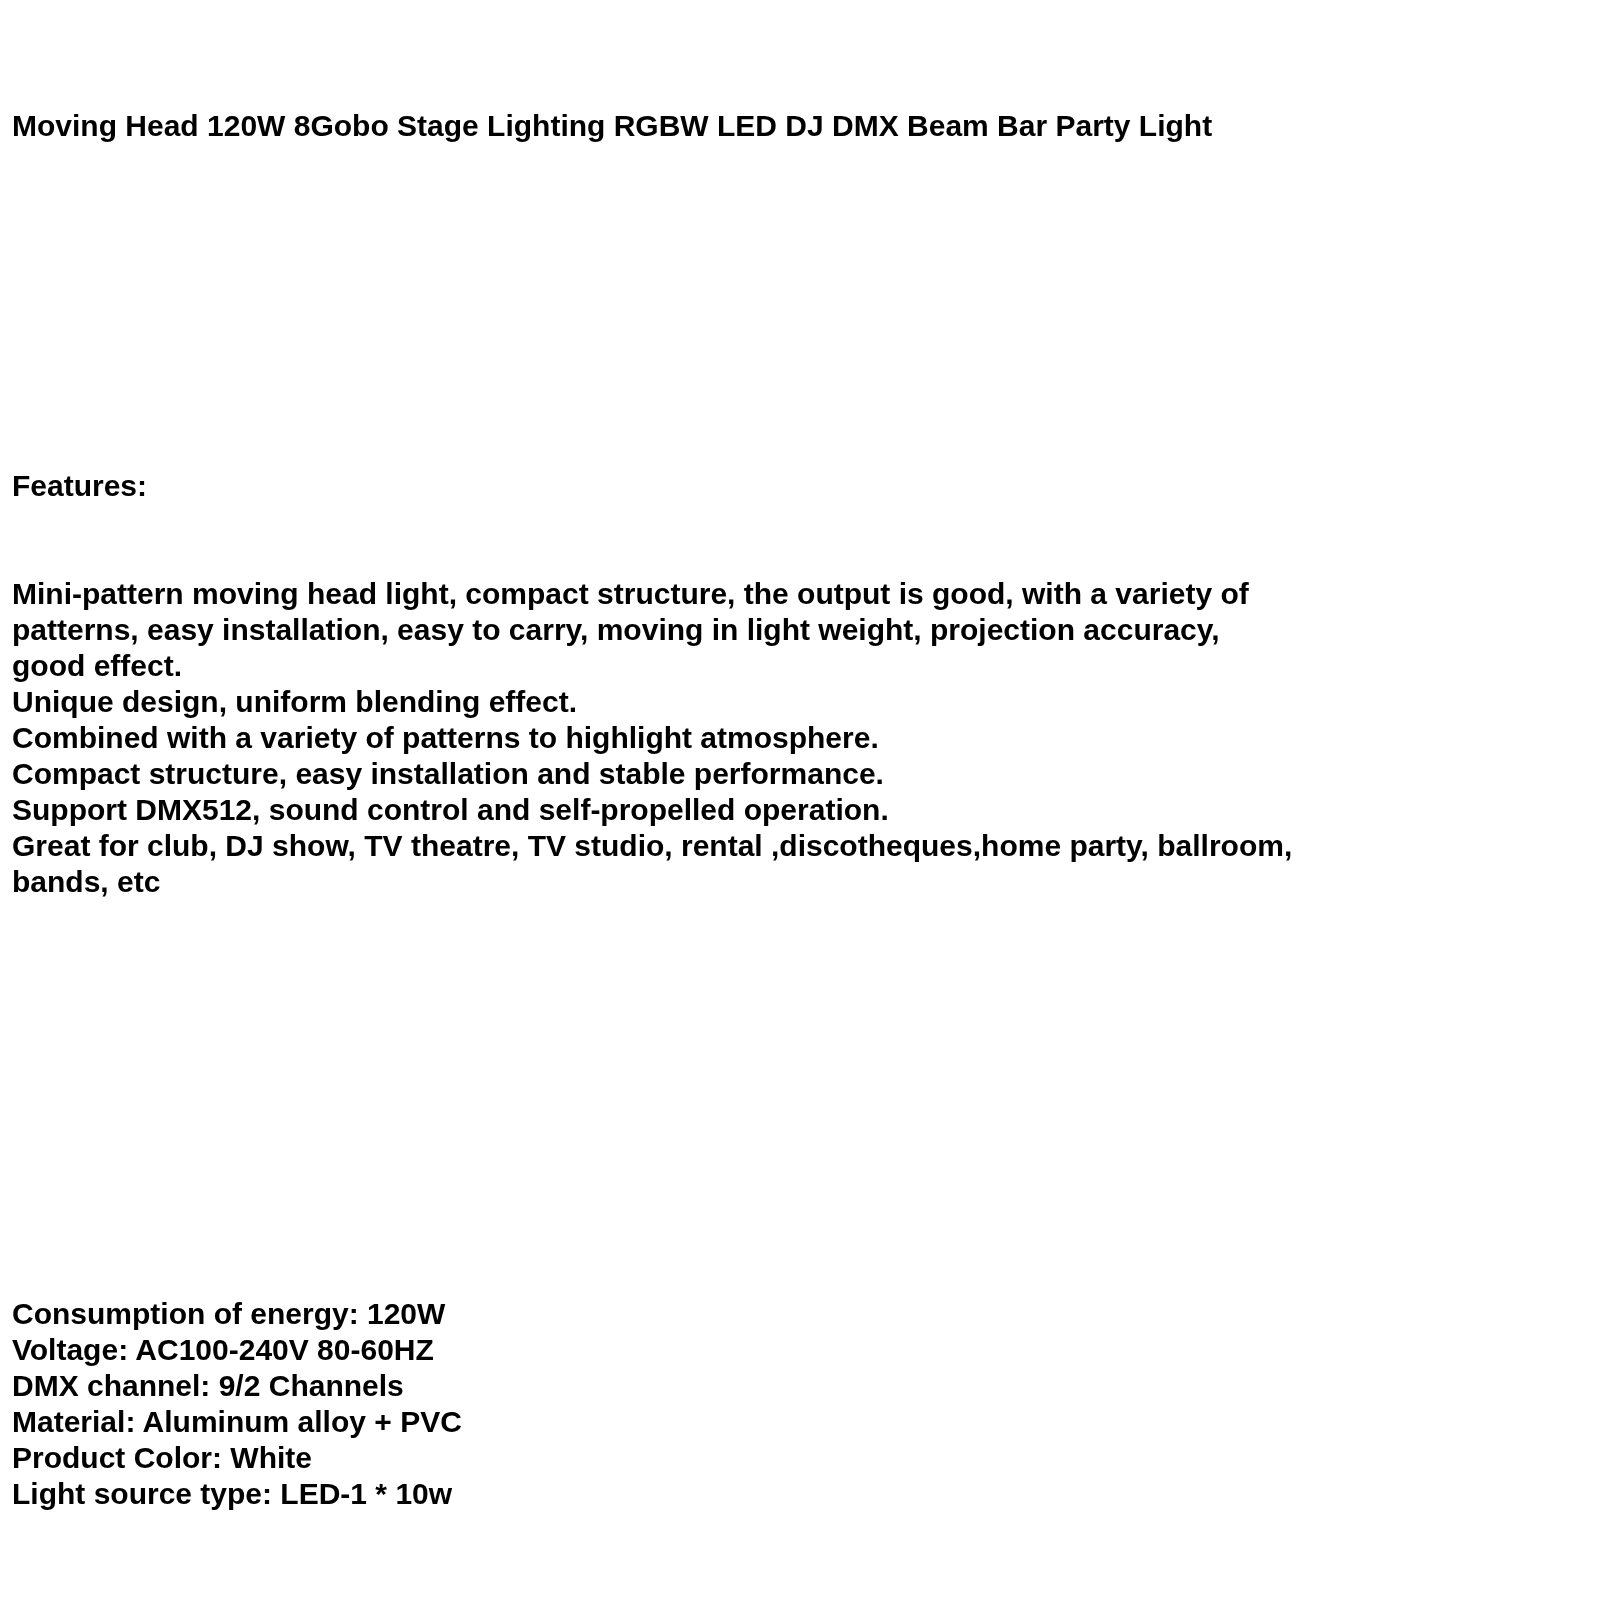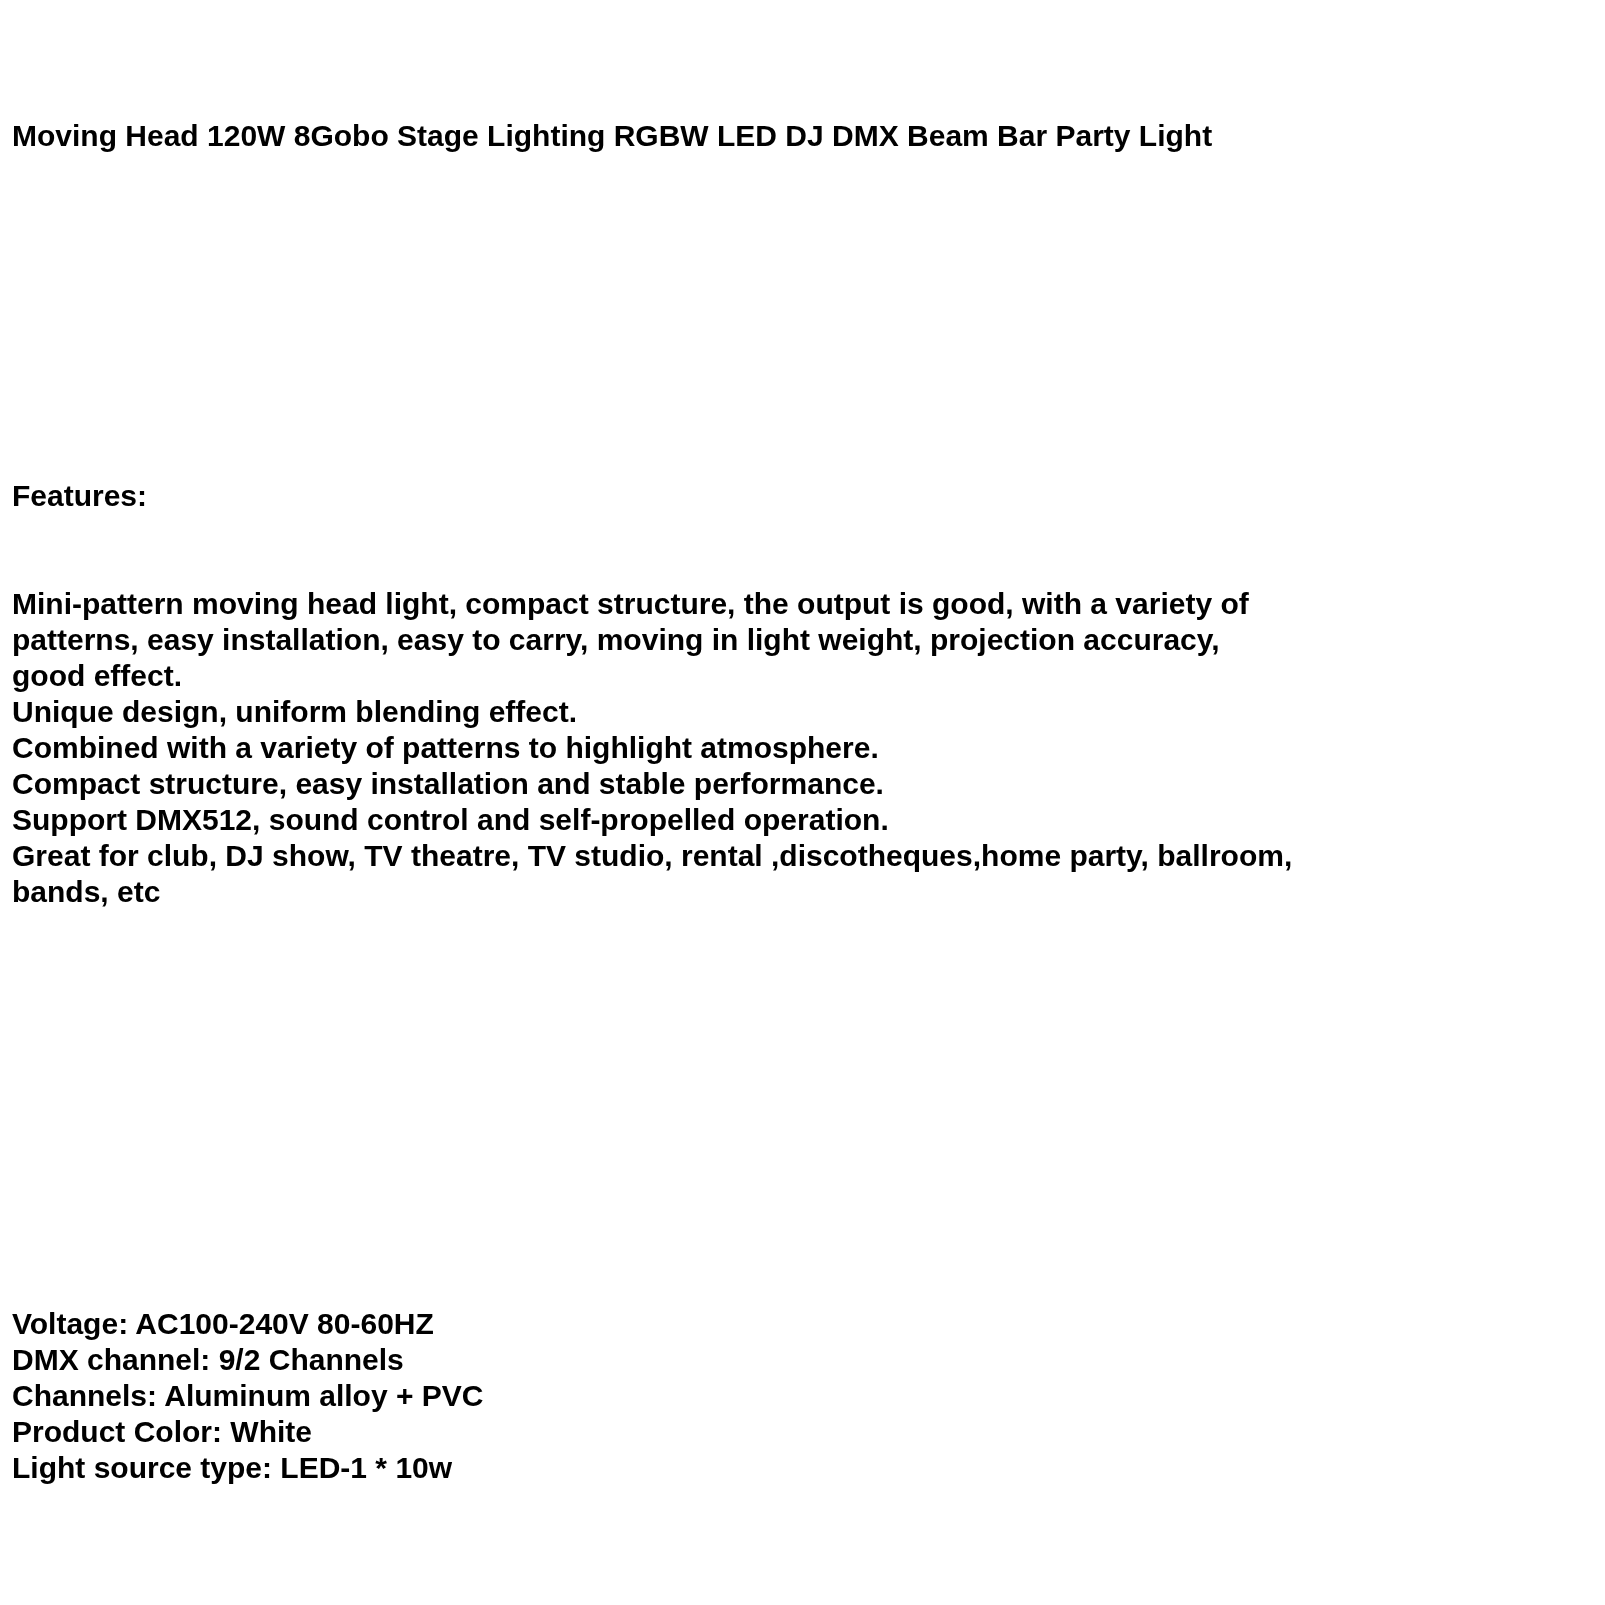--- a/index.html
+++ b/index.html
@@ -7,21 +7,21 @@
     padding: 0;
     width: 1605px;
     height: 1605px;
     background: #ffffff;
     overflow: hidden;
   }
   .doc {
     box-sizing: border-box;
     width: 1493px;
     height: 1605px;
-    padding: 10px 12px;
+    padding: 0 12px;
     font-family: "Liberation Sans", "DejaVu Sans", sans-serif;
     font-weight: bold;
     font-size: 30px;
     line-height: 36px;
     color: #000000;
     white-space: pre;
   }
   .line {
     white-space: pre;
     min-height: 36px;
@@ -41,20 +41,20 @@
   <div class="line blank">&nbsp;</div>
 
   <section>
     <div class="line">Features:</div>
     <div><div class="line">Mini-pattern moving head light, compact structure, the output is good, with a variety of</div><div class="line">patterns, easy installation, easy to carry, moving in light weight, projection accuracy,</div><div class="line">good effect.</div><div class="line">Unique design, uniform blending effect.</div><div class="line">Combined with a variety of patterns to highlight atmosphere.</div><div class="line">Compact structure, easy installation and stable performance.</div><div class="line">Support DMX512, sound control and self-propelled operation.</div><div class="line">Great for club, DJ show, TV theatre, TV studio, rental ,discotheques,home party, ballroom,</div><div class="line">bands, etc</div></div>
   </section>
 
   <div class="line blank">&nbsp;</div>
 
   <section>
-    <div><div class="line">Voltage: AC100-240V 80-60HZ</div><div class="line">DMX channel: 9/2 Channels</div><div class="line">Channels: Aluminum alloy + PVC</div><div class="line">Product Color: White</div><div class="line">Light source type: LED-1 * 10w</div></div>
+    <div><div class="line">Consumption of energy: 120W</div><div class="line">Voltage: AC100-240V 80-60HZ</div><div class="line">DMX channel: 9/2 Channels</div><div class="line">Material: Aluminum alloy + PVC</div><div class="line">Product Color: White</div><div class="line">Light source type: LED-1 * 10w</div></div>
   </section>
 
   
 
   
 
 </div>
 
 </body></html>

